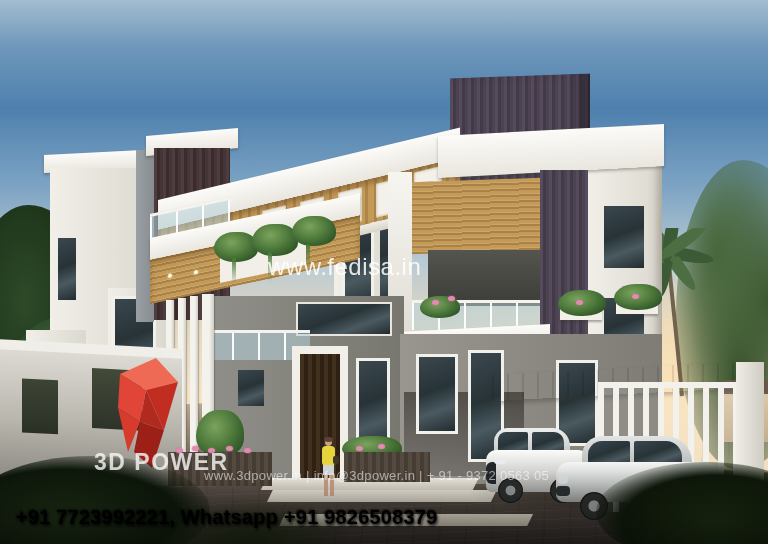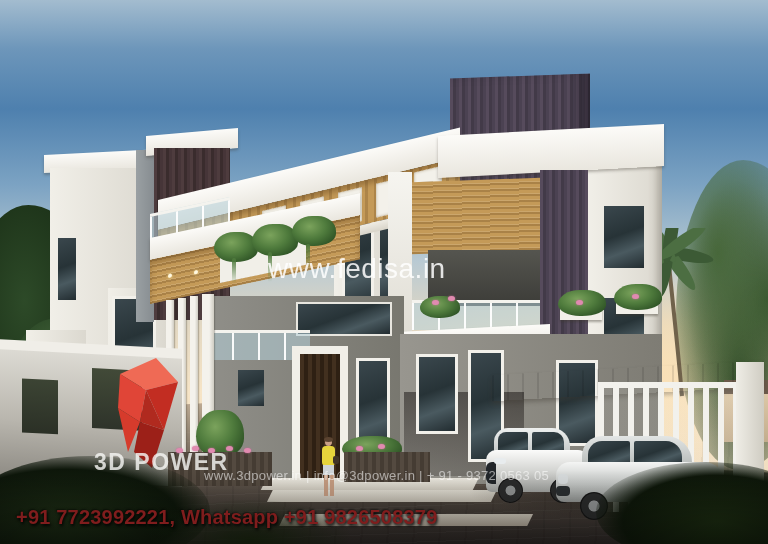--- a/index.html
+++ b/index.html
@@ -113,34 +113,34 @@
     background:linear-gradient(180deg,var(--header-bg-top,#62809c),var(--header-bg-bottom,#47637e));
     border-top:1px solid rgba(255,255,255,.28);
     box-shadow:0 2px 4px rgba(30,45,60,.25);
   }
   .headerbar span{
     position:absolute;left:28px;top:0;line-height:34px;
     color:#fff;font-size:19px;font-weight:bold;letter-spacing:.4px;
     text-shadow:0 1px 2px rgba(20,30,40,.55);
   }
   .wm-site{
-    left:268px;top:253px;color:rgba(255,255,255,.85);font-size:28px;letter-spacing:.5px;
+    left:268px;top:253px;color:rgba(255,255,255,.85);font-size:24px;letter-spacing:.5px;
   }
   .wm-contact{
     left:204px;top:468px;color:rgba(255,255,255,.55);font-size:13px;letter-spacing:.3px;
   }
   .logo-title{
     left:94px;top:449px;color:rgba(245,245,243,.82);font-size:23px;font-weight:700;letter-spacing:1.5px;
   }
   .logo-sub{
     left:103px;top:478px;color:rgba(238,238,236,.75);font-size:11.5px;letter-spacing:1.1px;
     border-top:1px solid rgba(255,255,255,.35);padding-top:2px;
   }
   .phones{
-    left:16px;top:506px;color:#7f1d1d;font-size:20px;font-weight:bold;letter-spacing:.2px;
+    left:16px;top:506px;color:#000000;font-size:20px;font-weight:bold;letter-spacing:.2px;
     text-shadow:1px 2px 3px rgba(0,0,0,.9), -1px -1px 2px rgba(0,0,0,.5);
   }
 </style>
 </head>
 <body>
 
 <div class="stage">
 
   <div class="abs sky"></div>
   <div class="abs glow"></div>

